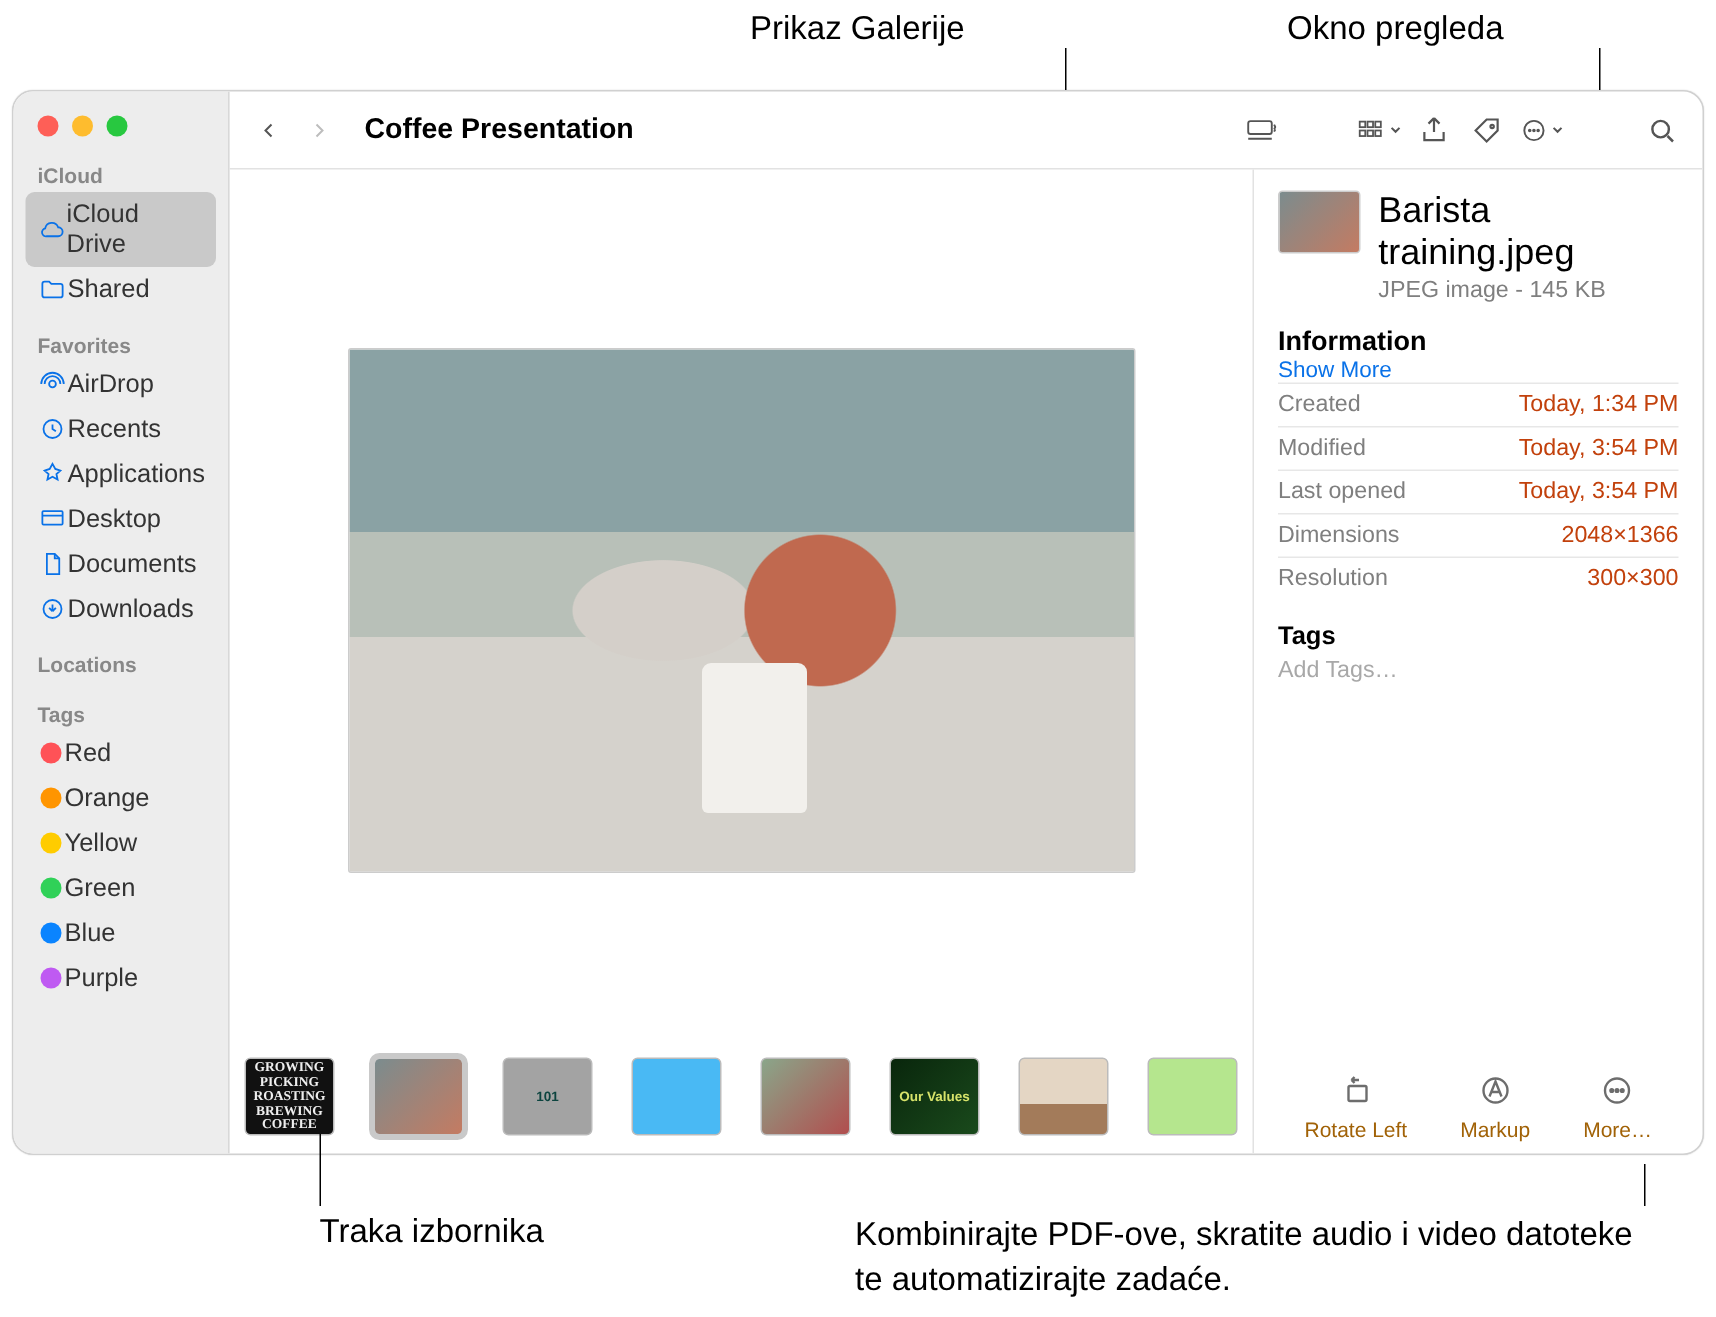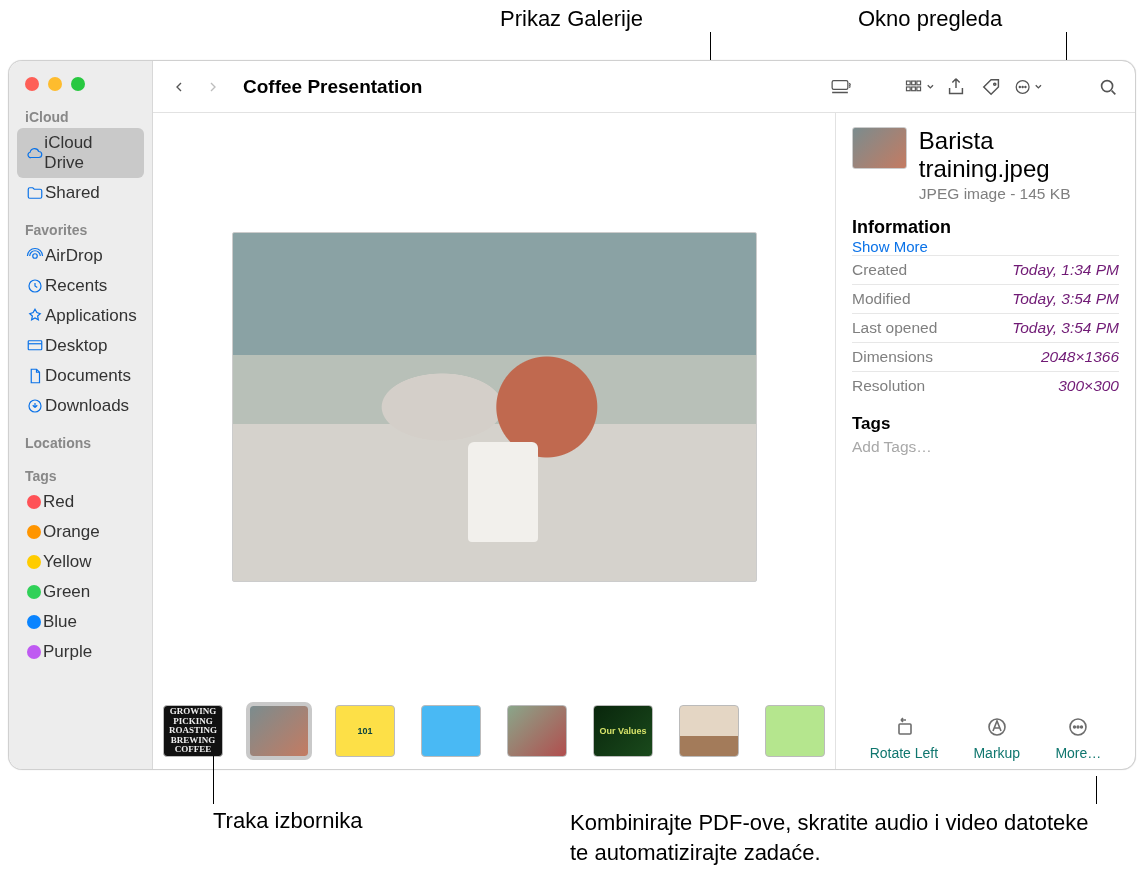--- a/index.html
+++ b/index.html
@@ -73,47 +73,47 @@
   }
   .hero::after{
     content:""; position:absolute; left:45%; top:60%; width:70px; height:100px;
     background:#f2f0ec; border-radius:6px 6px 4px 4px;
   }
   .thumb-strip { height:68px; display:flex; gap:26px; padding:0 10px 8px; align-items:center; }
   .thumb { width:60px; height:52px; border-radius:4px; border:1px solid #bbb; font-size:9px; display:flex; align-items:center; justify-content:center; text-align:center; font-weight:700; color:#111; }
   .thumb.sel { outline:4px solid #c9c9c9; outline-offset:-1px; }
   .t0{ background:#111; color:#eee; font-family: serif; line-height:1.05;}
   .t1{ background:linear-gradient(135deg,#7b8c8e,#c47b62);}
-  .t2{ background:#fde047; color:#0c443f;}
+  .t2{ background:#a3a3a3; color:#0c443f;}
   .t3{ background:#49b9f4;}
   .t4{ background:linear-gradient(135deg,#8aa68a,#b14e4e);}
   .t5{ background:linear-gradient(135deg,#09260c,#1a4a1c); color:#d7e36a;}
   .t6{ background:linear-gradient(180deg,#e4d6c4 60%,#a37b5a 60%);}
   .t7{ background:#b5e68e; color:#2e4e2e; font-size:7px;}
 
   .preview-pane {
     width:300px; border-left:1px solid #e2e2e2;
     display:flex; flex-direction:column;
     padding:14px 16px 8px;
   }
   .pfile { display:flex; gap:12px; align-items:flex-start; margin-bottom:14px;}
   .pfile-thumb { width:58px; height:42px; border-radius:3px; background:linear-gradient(135deg,#7b8c8e,#c47b62); border:1px solid #ccc;}
   .pfile-name { font-weight:400; font-size:24px;}
   .pfile-sub { color:#7f7f7f; font-size:15.5px; margin-top:2px;}
   .info-head{ display:flex; justify-content:space-between; align-items:baseline; margin-top:0;flex-direction:column;}
   .info-head h3{ font-size:18px; font-weight:700;}
   .showmore{ color:#0a72e8; font-size:15px;}
   .info-row{ display:flex; justify-content:space-between; padding:5px 0; border-top:1px solid #e7e7e7; font-size:15.5px; color:#7f7f7f;align-items:center;}
   .info-row:first-of-type{ border-top:1px solid #e7e7e7; margin-top:6px;}
-  .info-row .val{ color:#701a75;font-style:italic;}
+  .info-row .val{ color:#c2410c;}
   .tags-head{ font-weight:700; font-size:17px; margin-top:14px;}
   .addtags{ color:#a8a8a8; font-size:15.5px; margin-top:4px;}
 
   .qa { margin-top:auto; display:flex; justify-content:space-around; padding-top:10px; }
-  .qa-item{ display:flex; flex-direction:column; align-items:center; gap:4px; color:#0f766e; font-size:14px; }
+  .qa-item{ display:flex; flex-direction:column; align-items:center; gap:4px; color:#a16207; font-size:14px; }
   .qa-item .ic{ width:28px; height:28px; display:flex; align-items:center; justify-content:center;}
   .qa-item .ic svg{ width:24px; height:24px;}
 </style>
 </head>
 <body>
 
 <div class="callout" style="left:500px; top:6px;">Prikaz Galerije</div>
 <div class="callout-line call-line-v" style="left:710px; top:32px; height:40px;"></div>
 
 <div class="callout" style="left:858px; top:6px;">Okno pregleda</div>

